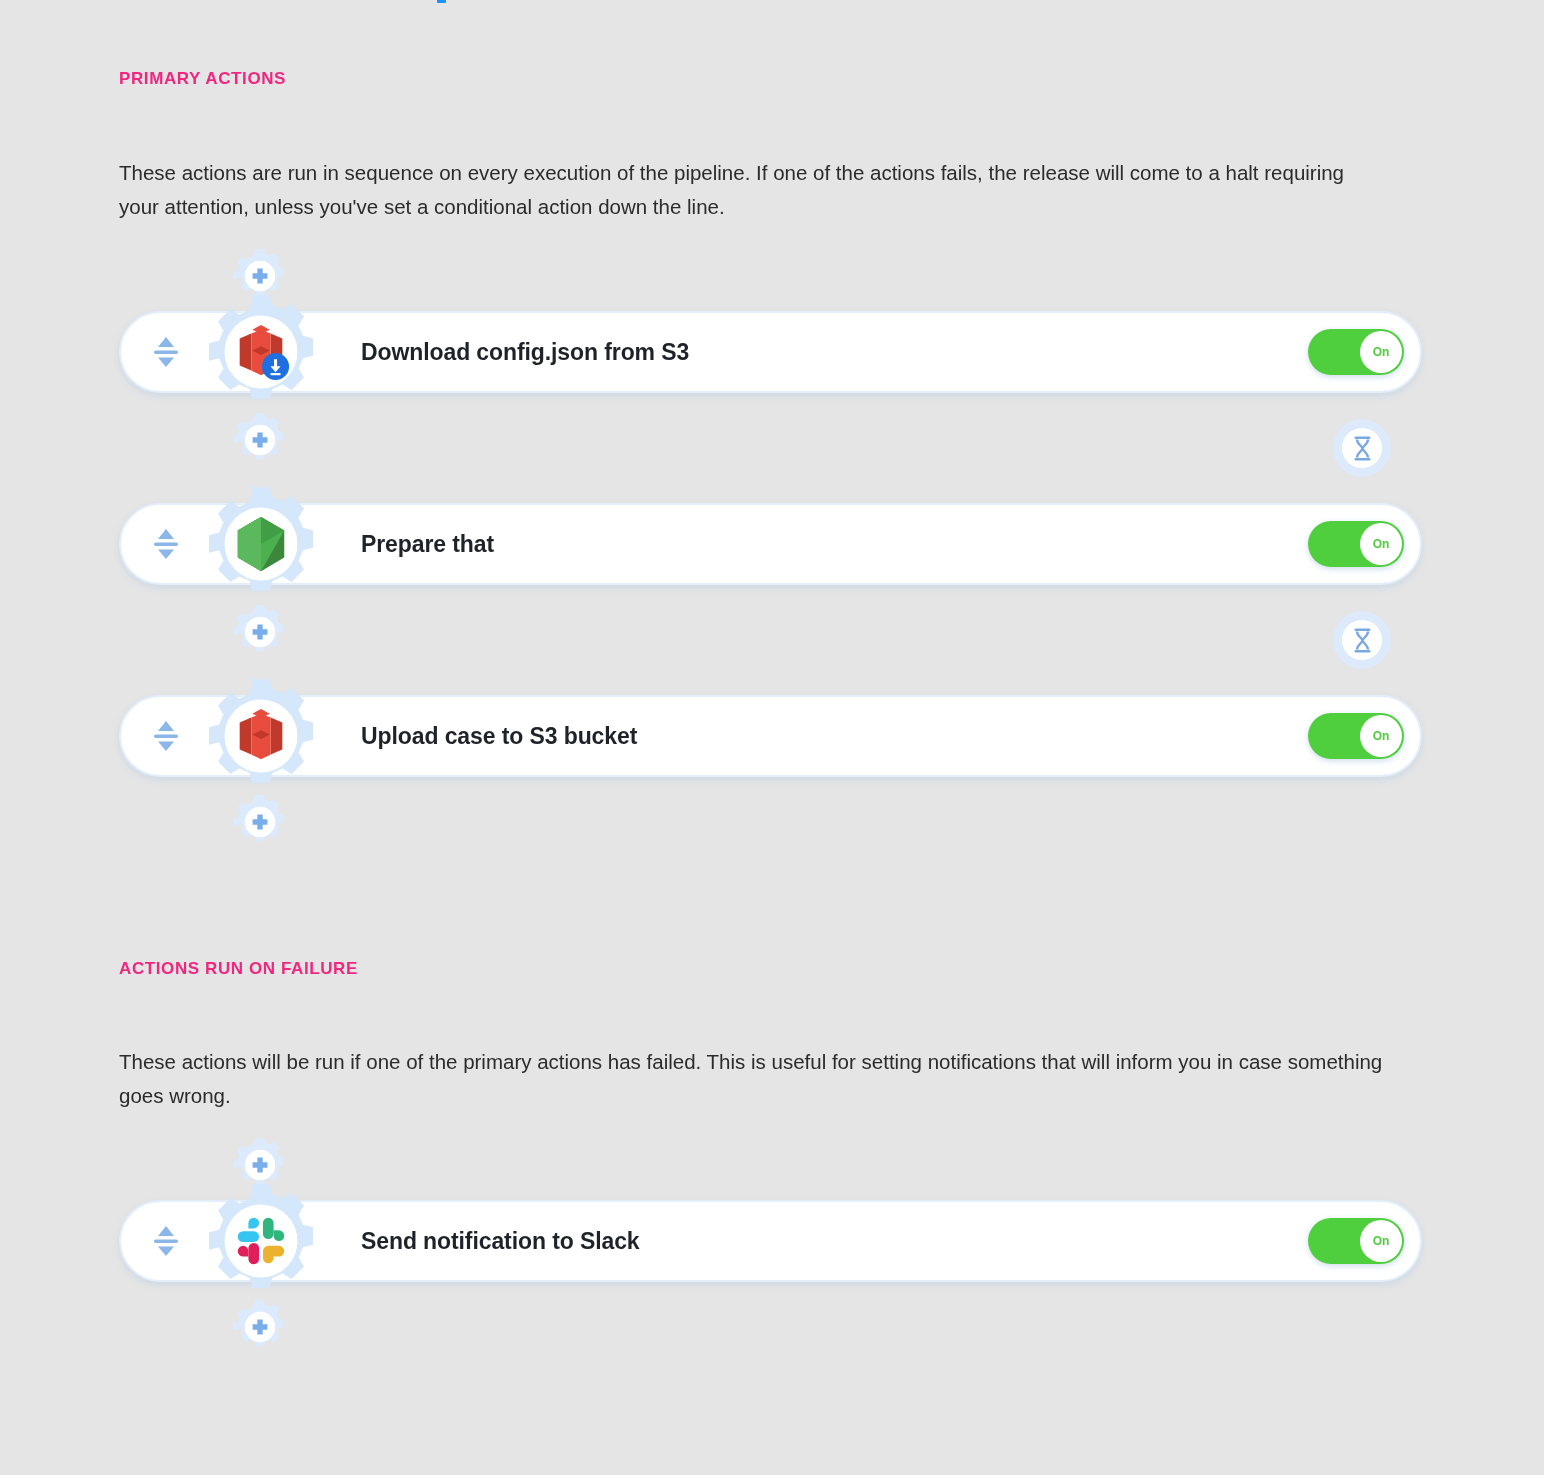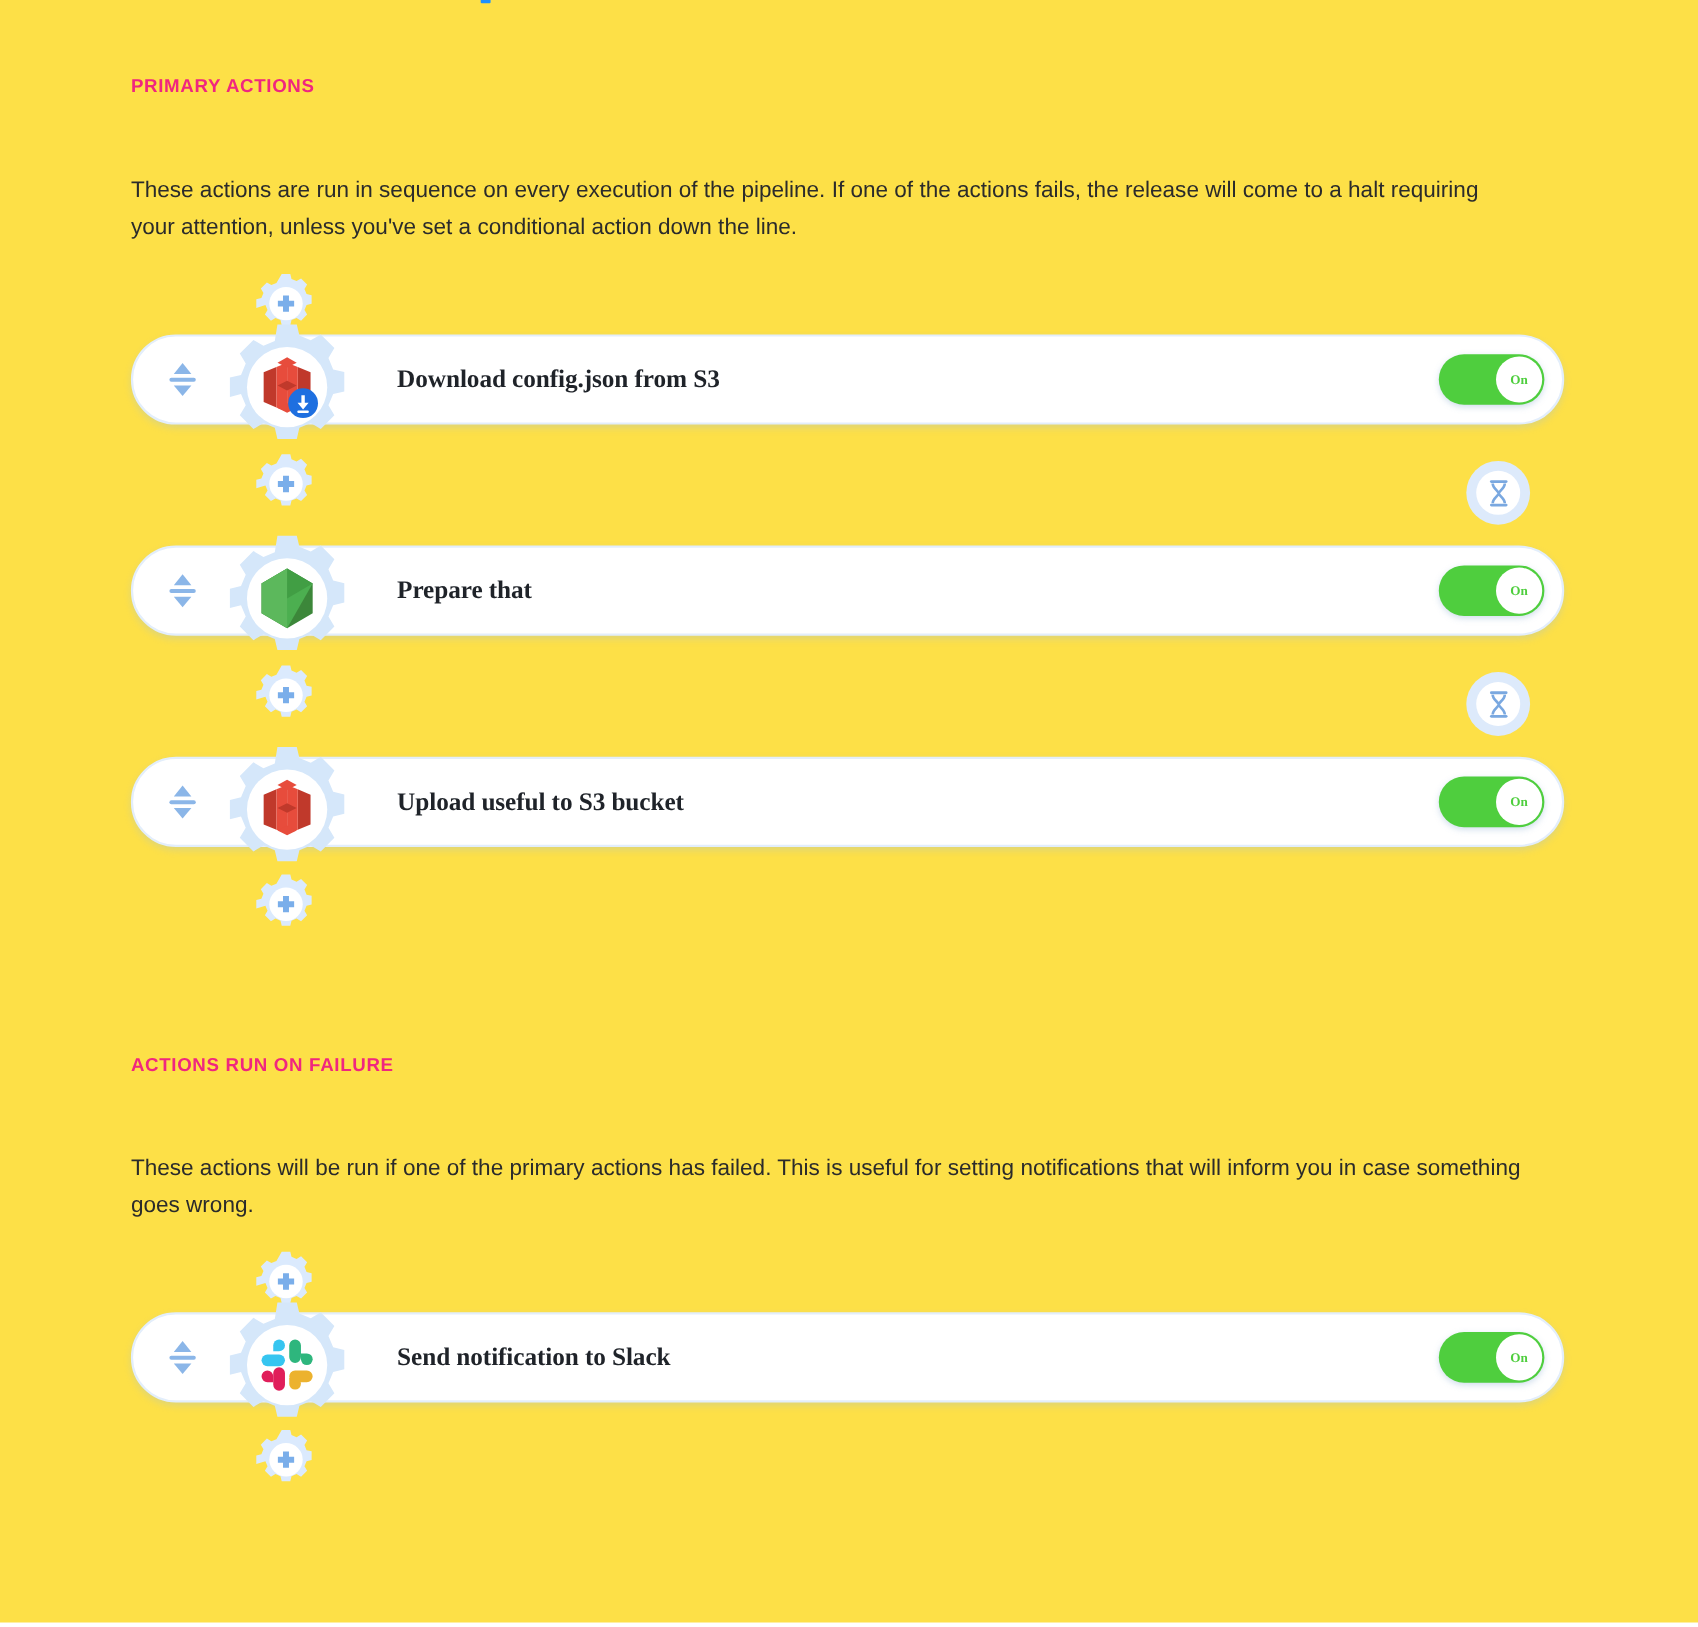--- a/index.html
+++ b/index.html
@@ -9,21 +9,21 @@
     height: 1479px;
     background: #ffffff;
     font-family: "Liberation Sans", "DejaVu Sans", sans-serif;
     overflow: hidden;
   }
 
   .page {
     position: relative;
     width: 1544px;
     height: 1475px;
-    background: #fde047;
+    background: #e5e5e5;
   }
 
   
   .top-stub {
     position: absolute;
     left: 437px;
     top: -6px;
     width: 9px;
     height: 9px;
     background: #1e90ff;
@@ -64,22 +64,21 @@
     margin: 0 0 0 113px;
     cursor: pointer;
   }
   .gear-add svg { display: block; width: 56px; height: 56px; }
 
   
   .action-row {
     position: relative;
     height: 96px;
     display: flex;
-    align-items: flex-start;
-    font-family: Liberation Serif, serif;
+    align-items: center;
   }
 
   .row-card {
     position: relative;
     width: 1303px;
     height: 82px;
     background: #ffffff;
     border: 2px solid #e3eefb;
     border-radius: 41px;
     box-shadow: 0 3px 7px rgba(160,190,225,0.33);
@@ -337,21 +336,21 @@
 
       <div class="action-row">
         <div class="row-card">
           <div class="drag-handle">
             <svg viewBox="0 0 34 40" xmlns="http://www.w3.org/2000/svg">
               <path fill="#8bb6e8" d="M17 5 L25 15 L9 15 Z"></path>
               <rect x="5" y="18.5" width="24" height="3.6" rx="1.8" fill="#8bb6e8"></rect>
               <path fill="#8bb6e8" d="M17 35 L25 25.5 L9 25.5 Z"></path>
             </svg>
           </div>
-          <div class="row-title">Upload useful to S3 bucket</div>
+          <div class="row-title">Upload case to S3 bucket</div>
           <div class="toggle">
             <div class="knob">On</div>
           </div>
         </div>
         <div class="row-gear">
           <svg class="gear-bg" viewBox="0 0 118 118" xmlns="http://www.w3.org/2000/svg">
             <path fill="#d5e7fa" d="M50.2 2h17.6l2.4 10.1 10.3 4.3 9.1-5.4 12.4 12.4-5.4 9.1 4.3 10.3 10.1 2.4v17.6l-10.1 2.4-4.3 10.3 5.4 9.1-12.4 12.4-9.1-5.4-10.3 4.3-2.4 10.1H50.2l-2.4-10.1-10.3-4.3-9.1 5.4-12.4-12.4 5.4-9.1-4.3-10.3L7 67.8V50.2l10.1-2.4 4.3-10.3-5.4-9.1L28.4 16l9.1 5.4 10.3-4.3z"></path>
             <circle cx="59" cy="59" r="36.5" fill="#ffffff"></circle>
           </svg>
           <div class="icon-slot">

